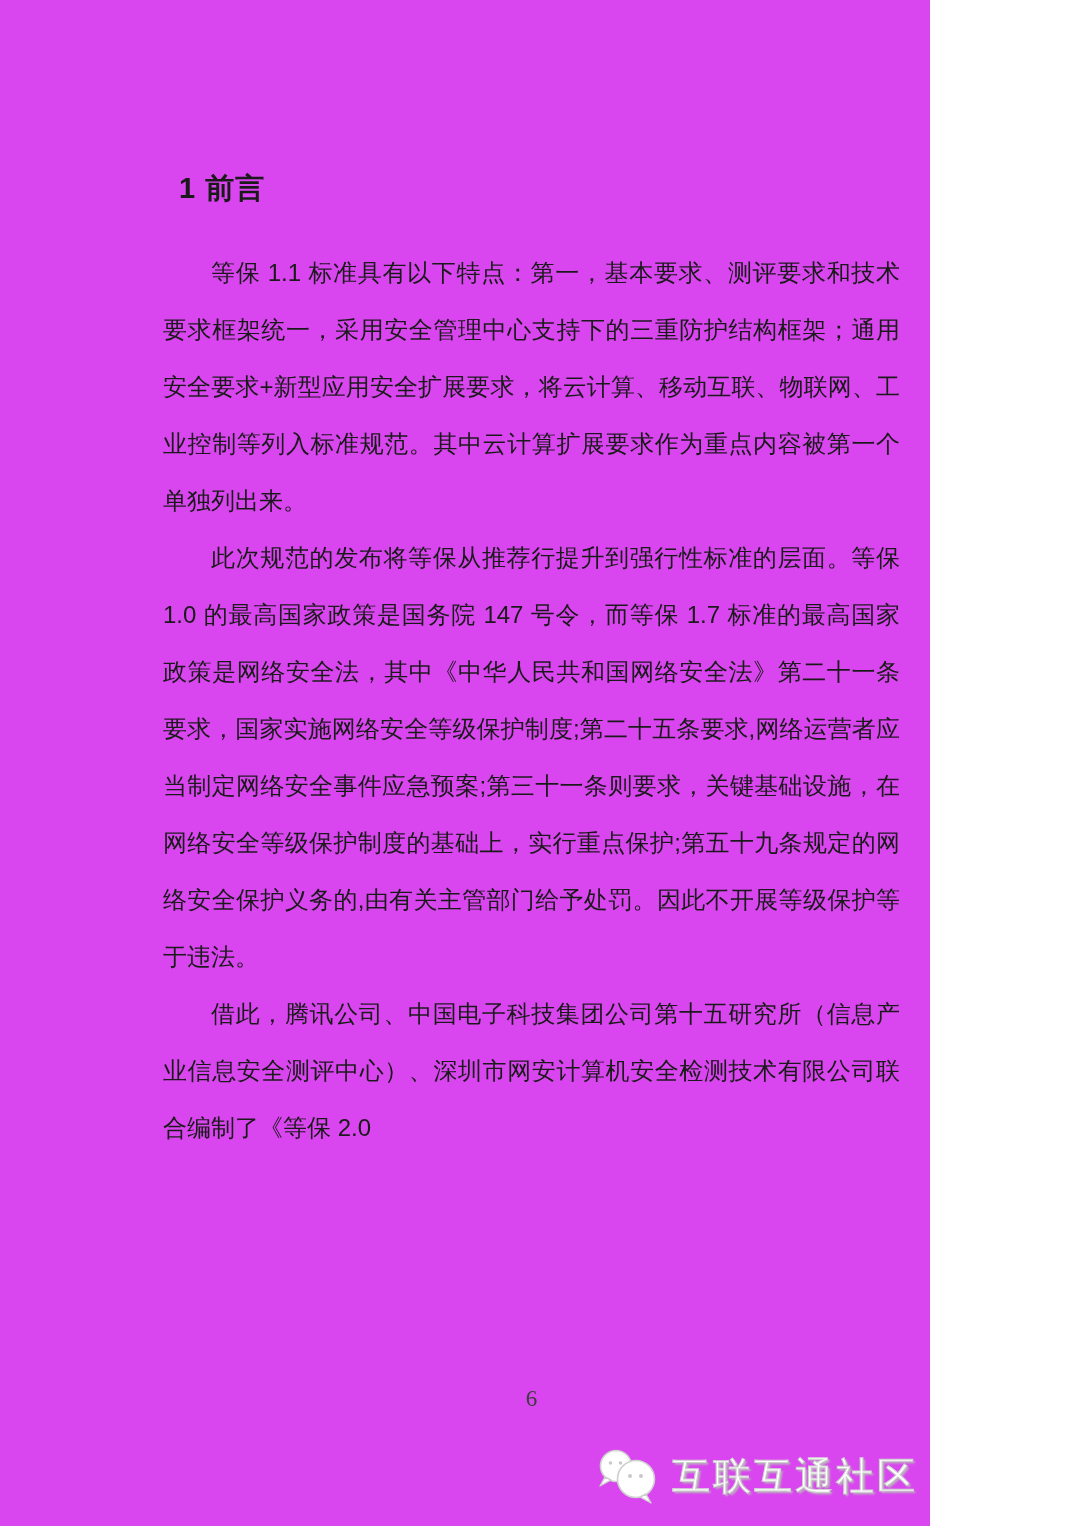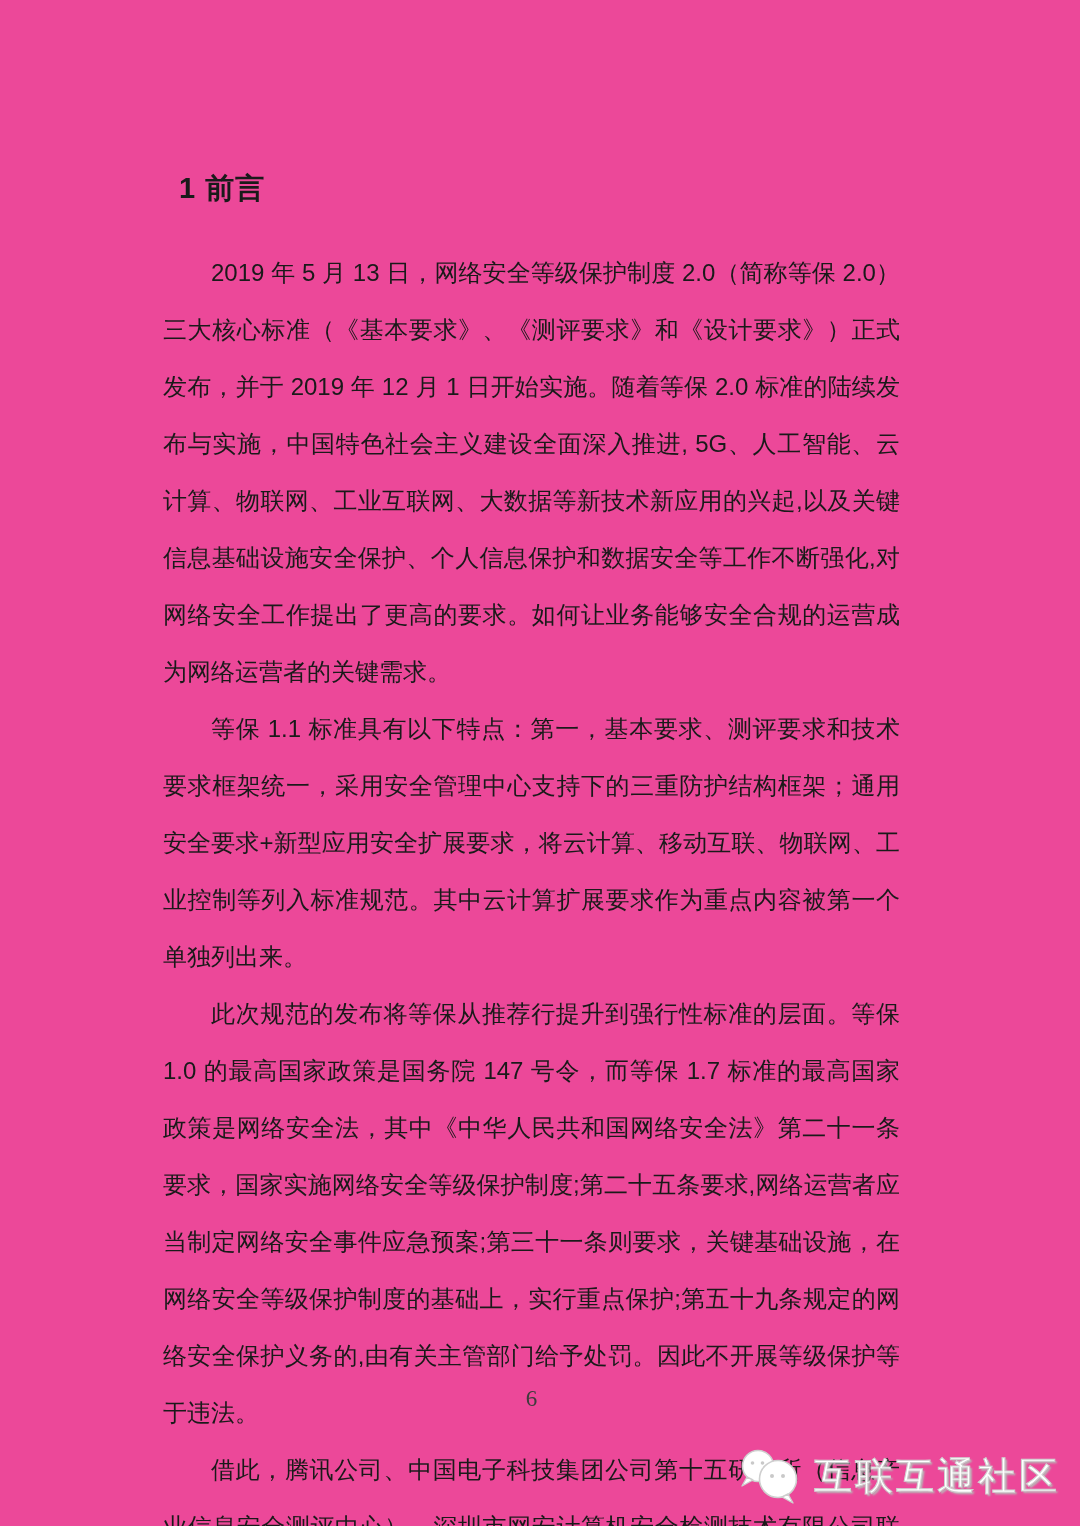--- a/index.html
+++ b/index.html
@@ -2,23 +2,23 @@
 <html><head>
 <meta charset="utf-8">
 <style>
   html, body {
     margin: 0;
     padding: 0;
     background: #ffffff;
   }
   .page {
     position: relative;
-    width: 1080px;
+    width: 930px;
     height: 1526px;
-    background: #ec4899;
+    background: #d946ef;
     overflow: hidden;
     font-family: "Liberation Sans", "DejaVu Sans", sans-serif;
   }
   .content {
     position: absolute;
     top: 168px;
     left: 163px;
     width: 737px;
   }
   .section-heading {
@@ -44,21 +44,21 @@
     top: 1386px;
     left: 163px;
     width: 737px;
     text-align: center;
     font-family: "Liberation Serif", "DejaVu Serif", serif;
     font-size: 23px;
     color: #3d3d3d;
   }
   .watermark {
     position: absolute;
-    right: 20px;
+    right: 12px;
     bottom: 20px;
     display: flex;
     align-items: center;
     gap: 10px;
   }
   .watermark .brand-text {
     font-size: 38px;
     letter-spacing: 3px;
     color: #ffffff;
     -webkit-text-stroke: 1px #cfcfcf;
@@ -74,21 +74,20 @@
 </style>
 </head>
 <body>
 
 <div class="page">
 
   <div class="content">
     <h1 class="section-heading">1 前言</h1>
 
     <div class="body-text">
-      <p>2019 年 5 月 13 日，网络安全等级保护制度 2.0（简称等保 2.0）三大核心标准（《基本要求》、《测评要求》和《设计要求》）正式发布，并于 2019 年 12 月 1 日开始实施。随着等保 2.0 标准的陆续发布与实施，中国特色社会主义建设全面深入推进, 5G、人工智能、云计算、物联网、工业互联网、大数据等新技术新应用的兴起,以及关键信息基础设施安全保护、个人信息保护和数据安全等工作不断强化,对网络安全工作提出了更高的要求。如何让业务能够安全合规的运营成为网络运营者的关键需求。</p>
       <p>等保 1.1 标准具有以下特点：第一，基本要求、测评要求和技术要求框架统一，采用安全管理中心支持下的三重防护结构框架；通用安全要求+新型应用安全扩展要求，将云计算、移动互联、物联网、工业控制等列入标准规范。其中云计算扩展要求作为重点内容被第一个单独列出来。</p>
       <p>此次规范的发布将等保从推荐行提升到强行性标准的层面。等保 1.0 的最高国家政策是国务院 147 号令，而等保 1.7 标准的最高国家政策是网络安全法，其中《中华人民共和国网络安全法》第二十一条要求，国家实施网络安全等级保护制度;第二十五条要求,网络运营者应当制定网络安全事件应急预案;第三十一条则要求，关键基础设施，在网络安全等级保护制度的基础上，实行重点保护;第五十九条规定的网络安全保护义务的,由有关主管部门给予处罚。因此不开展等级保护等于违法。</p>
       <p>借此，腾讯公司、中国电子科技集团公司第十五研究所（信息产业信息安全测评中心）、深圳市网安计算机安全检测技术有限公司联合编制了《等保 2.0</p>
     </div>
   </div>
 
   <div class="page-number">6</div>
 
   <div class="watermark">
     <svg class="bubbles-icon" viewBox="0 0 68 60" xmlns="http://www.w3.org/2000/svg">

